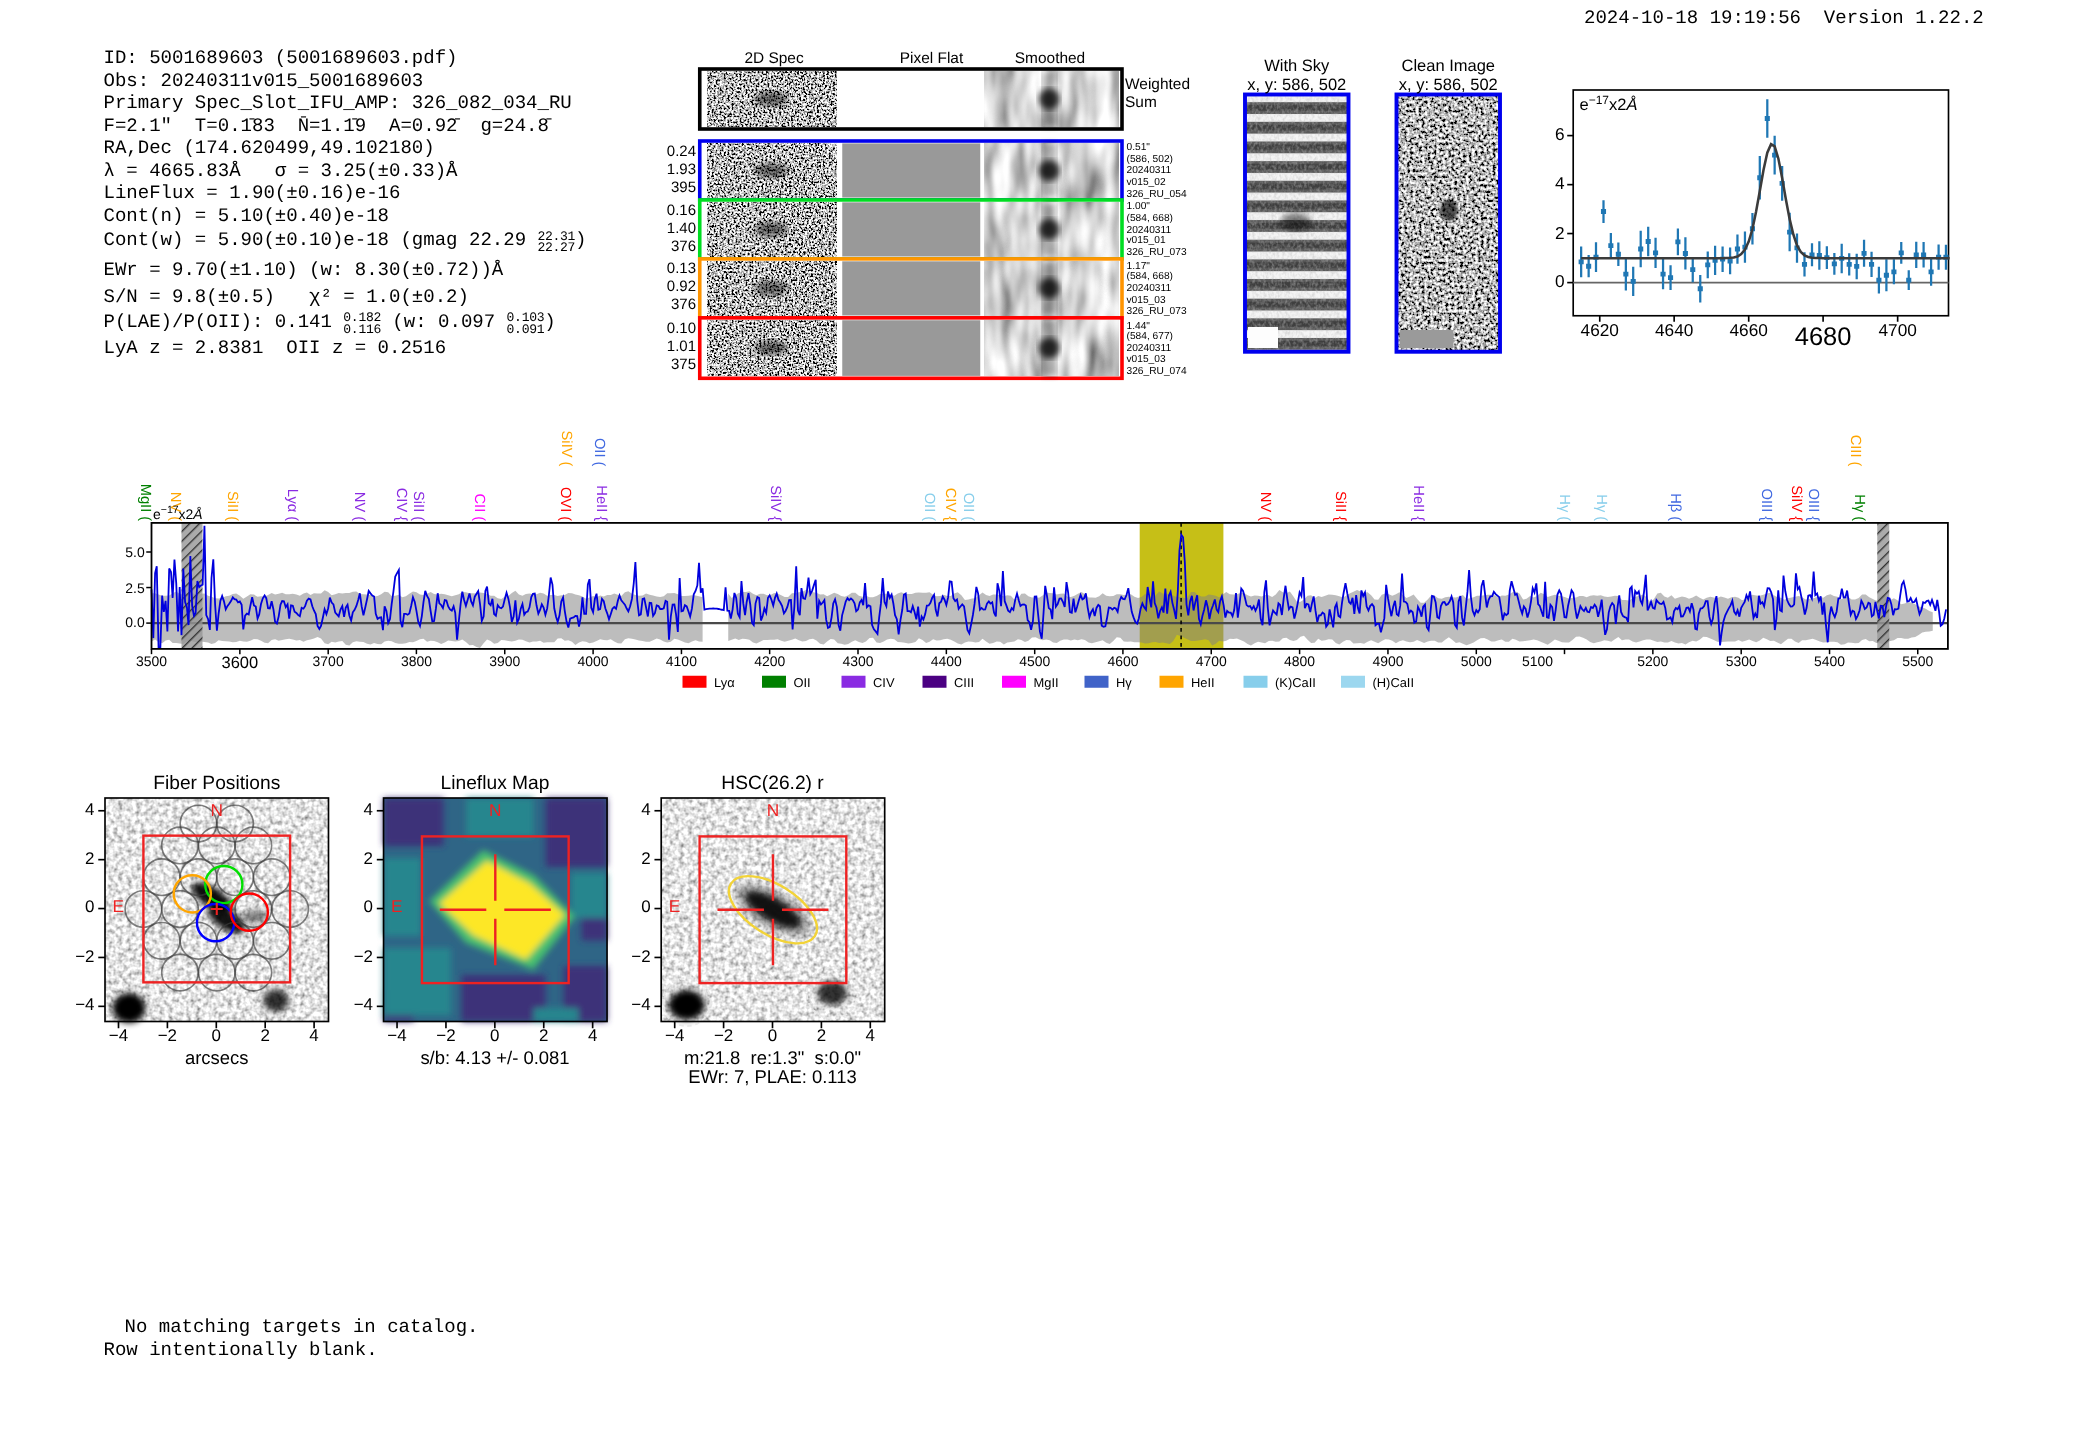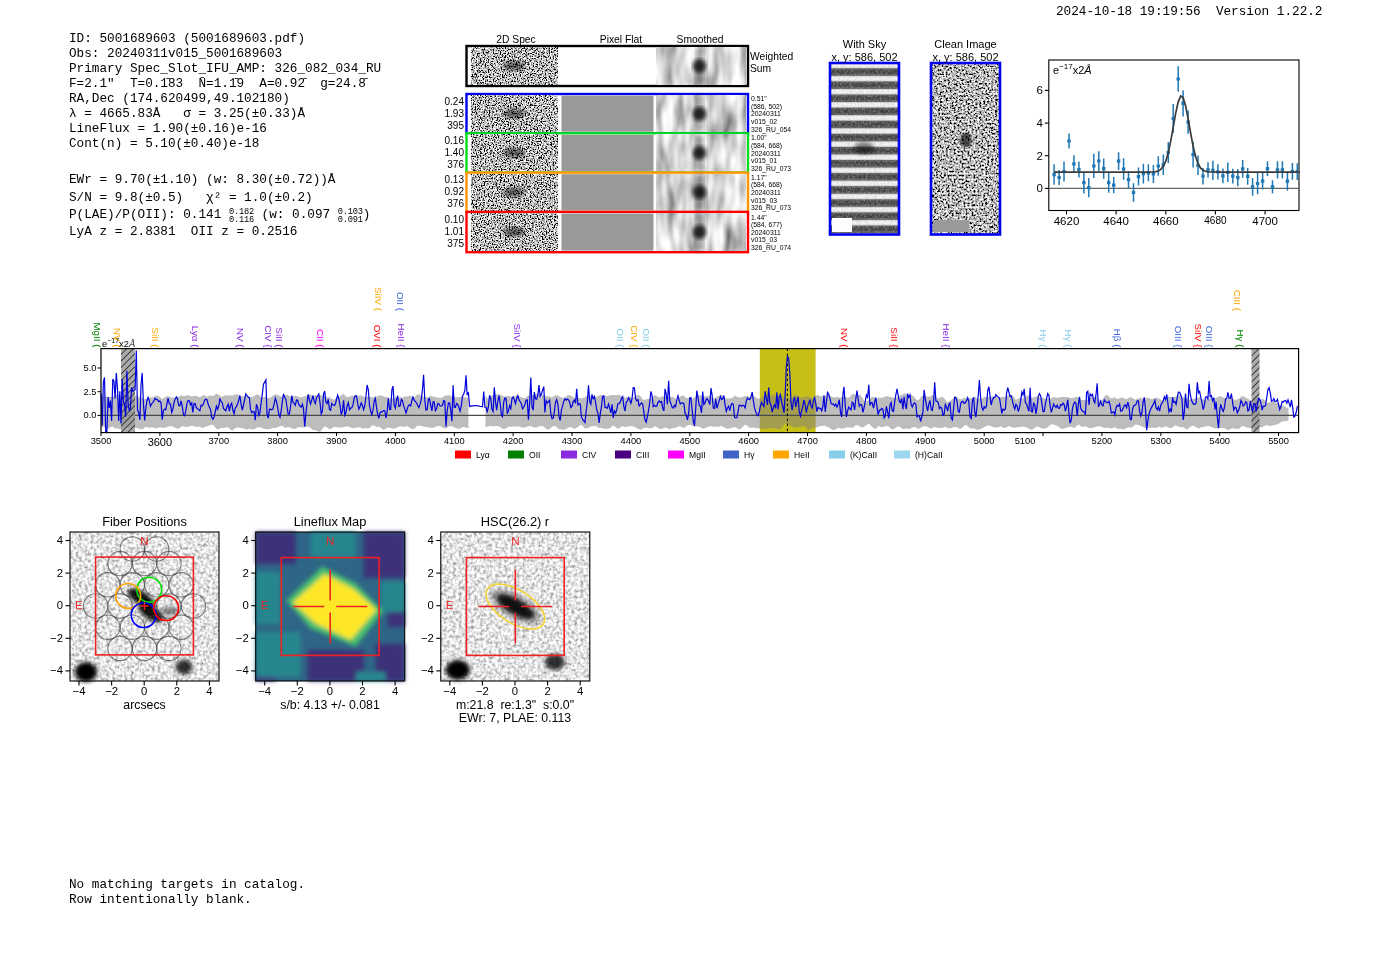--- a/index.html
+++ b/index.html
@@ -308,20 +308,21 @@
     </svg>
     <div class="t mono" style="left:1056px;top:5px;">2024-10-18 19:19:56  Version 1.22.2</div>
     <div class="t mono" style="left:69px;top:31.5px;">ID: 5001689603 (5001689603.pdf)</div>
     <div class="t mono" style="left:69px;top:46.5px;">Obs: 20240311v015_5001689603</div>
     <div class="t mono" style="left:69px;top:61.5px;">Primary Spec_Slot_IFU_AMP: 326_082_034_RU</div>
     <div class="t mono" style="left:69px;top:76.5px;">F=2.1"  T=0.1̄83  N̄=1.1̄9  A=0.92̄  g=24.8̄</div>
     <div class="t mono" style="left:69px;top:91.5px;">RA,Dec (174.620499,49.102180)</div>
     <div class="t mono" style="left:69px;top:107px;">λ = 4665.83Å   σ = 3.25(±0.33)Å</div>
     <div class="t mono" style="left:69px;top:122px;">LineFlux = 1.90(±0.16)e-16</div>
     <div class="t mono" style="left:69px;top:137px;">Cont(n) = 5.10(±0.40)e-18</div>
+    <div class="t mono" style="left:69px;top:153px;">Cont(w) = 5.90(±0.10)e-18 (gmag 22.29 <span class="frac">22.31<br>22.27</span>)</div>
     <div class="t mono" style="left:69px;top:173px;">EWr = 9.70(±1.10) (w: 8.30(±0.72))Å</div>
     <div class="t mono" style="left:69px;top:190.5px;">S/N = 9.8(±0.5)   χ² = 1.0(±0.2)</div>
     <div class="t mono" style="left:69px;top:207.5px;">P(LAE)/P(OII): 0.141 <span class="frac">0.182<br>0.116</span> (w: 0.097 <span class="frac">0.103<br>0.091</span>)</div>
     <div class="t mono" style="left:69px;top:225px;">LyA z = 2.8381  OII z = 0.2516</div>
     <div class="t sans" style="left:516px;top:33.5px;font-size:10.3px;transform:translateX(-50%);">2D Spec</div>
     <div class="t sans" style="left:621px;top:33.5px;font-size:10.3px;transform:translateX(-50%);">Pixel Flat</div>
     <div class="t sans" style="left:700px;top:33.5px;font-size:10.3px;transform:translateX(-50%);">Smoothed</div>
     <div class="t sans" style="left:750px;top:51px;font-size:10.3px;line-height:12px;white-space:normal;width:60px;">Weighted<br>Sum</div>
     <div class="t sans" style="left:464px;top:95.65px;font-size:10px;line-height:12px;text-align:right;transform:translateX(-100%);white-space:normal;">0.24<br>1.93<br>395</div>
     <div class="t sans" style="left:751px;top:95.15px;font-size:6.8px;line-height:7.6px;white-space:normal;width:60px;">0.51"<br>(586, 502)<br>20240311<br>v015_02<br>326_RU_054</div>
@@ -335,21 +336,21 @@
     <div class="t sans" style="left:864.5px;top:50.5px;font-size:11px;transform:translateX(-50%);">x, y: 586, 502</div>
     <div class="t sans" style="left:965.5px;top:38px;font-size:11px;transform:translateX(-50%);">Clean Image</div>
     <div class="t sans" style="left:965.5px;top:50.5px;font-size:11px;transform:translateX(-50%);">x, y: 586, 502</div>
     <div class="t sans" style="left:1043px;top:182.4px;font-size:11.5px;text-align:right;transform:translateX(-100%);">0</div>
     <div class="t sans" style="left:1043px;top:149.7px;font-size:11.5px;text-align:right;transform:translateX(-100%);">2</div>
     <div class="t sans" style="left:1043px;top:117.1px;font-size:11.5px;text-align:right;transform:translateX(-100%);">4</div>
     <div class="t sans" style="left:1043px;top:84.4px;font-size:11.5px;text-align:right;transform:translateX(-100%);">6</div>
     <div class="t sans" style="left:1066.5px;top:215px;font-size:11.5px;transform:translateX(-50%);">4620</div>
     <div class="t sans" style="left:1116.1px;top:215px;font-size:11.5px;transform:translateX(-50%);">4640</div>
     <div class="t sans" style="left:1165.8px;top:215px;font-size:11.5px;transform:translateX(-50%);">4660</div>
-    <div class="t sans" style="left:1215.4px;top:215px;font-size:10px;transform:translateX(-50%);">4680</div>
+    <div class="t sans" style="left:1215.4px;top:215px;font-size:17px;transform:translateX(-50%);">4680</div>
     <div class="t sans" style="left:1265.1px;top:215px;font-size:11.5px;transform:translateX(-50%);">4700</div>
     <div class="t sans" style="left:1053px;top:62px;font-size:11px;">e<sup style="font-size:8px;">−17</sup>x2<i>Å</i></div>
     <div class="t sans" style="left:96.5px;top:410.4px;font-size:9.3px;text-align:right;transform:translateX(-100%);">0.0</div>
     <div class="t sans" style="left:96.5px;top:386.7px;font-size:9.3px;text-align:right;transform:translateX(-100%);">2.5</div>
     <div class="t sans" style="left:96.5px;top:363.0px;font-size:9.3px;text-align:right;transform:translateX(-100%);">5.0</div>
     <div class="t sans" style="left:101.0px;top:435.5px;font-size:9.3px;transform:translateX(-50%);">3500</div>
     <div class="t sans" style="left:159.877px;top:435.5px;font-size:11px;transform:translateX(-50%);">3600</div>
     <div class="t sans" style="left:218.75400000000002px;top:435.5px;font-size:9.3px;transform:translateX(-50%);">3700</div>
     <div class="t sans" style="left:277.631px;top:435.5px;font-size:9.3px;transform:translateX(-50%);">3800</div>
     <div class="t sans" style="left:336.50800000000004px;top:435.5px;font-size:9.3px;transform:translateX(-50%);">3900</div>
@@ -406,14 +407,14 @@
     <div class="t sans" style="left:144.5px;top:535px;font-size:11.5px;color:#ee2222;transform:translateX(-50%);">N</div>
     <div class="t sans" style="left:330.2px;top:535px;font-size:11.5px;color:#ee2222;transform:translateX(-50%);">N</div>
     <div class="t sans" style="left:515.3px;top:535px;font-size:11.5px;color:#ee2222;transform:translateX(-50%);">N</div>
     <div class="t sans" style="left:75.0px;top:599px;font-size:11.5px;color:#ee2222;">E</div>
     <div class="t sans" style="left:260.7px;top:599px;font-size:11.5px;color:#ee2222;">E</div>
     <div class="t sans" style="left:445.8px;top:599px;font-size:11.5px;color:#ee2222;">E</div>
     <div class="t sans" style="left:144.5px;top:698px;font-size:12.3px;transform:translateX(-50%);">arcsecs</div>
     <div class="t sans" style="left:330px;top:698px;font-size:12.3px;transform:translateX(-50%);">s/b: 4.13 +/- 0.081</div>
     <div class="t sans" style="left:515px;top:698px;font-size:12.3px;transform:translateX(-50%);">m:21.8  re:1.3"  s:0.0"</div>
     <div class="t sans" style="left:515px;top:711px;font-size:12.3px;transform:translateX(-50%);">EWr: 7, PLAE: 0.113</div>
-    <div class="t mono" style="left:69px;top:877.5px;">No matching targets in catalog.</div>
+    <div class="t mono" style="left:83px;top:877.5px;">No matching targets in catalog.</div>
     <div class="t mono" style="left:69px;top:893px;">Row intentionally blank.</div>
   </div>
 </body></html>

